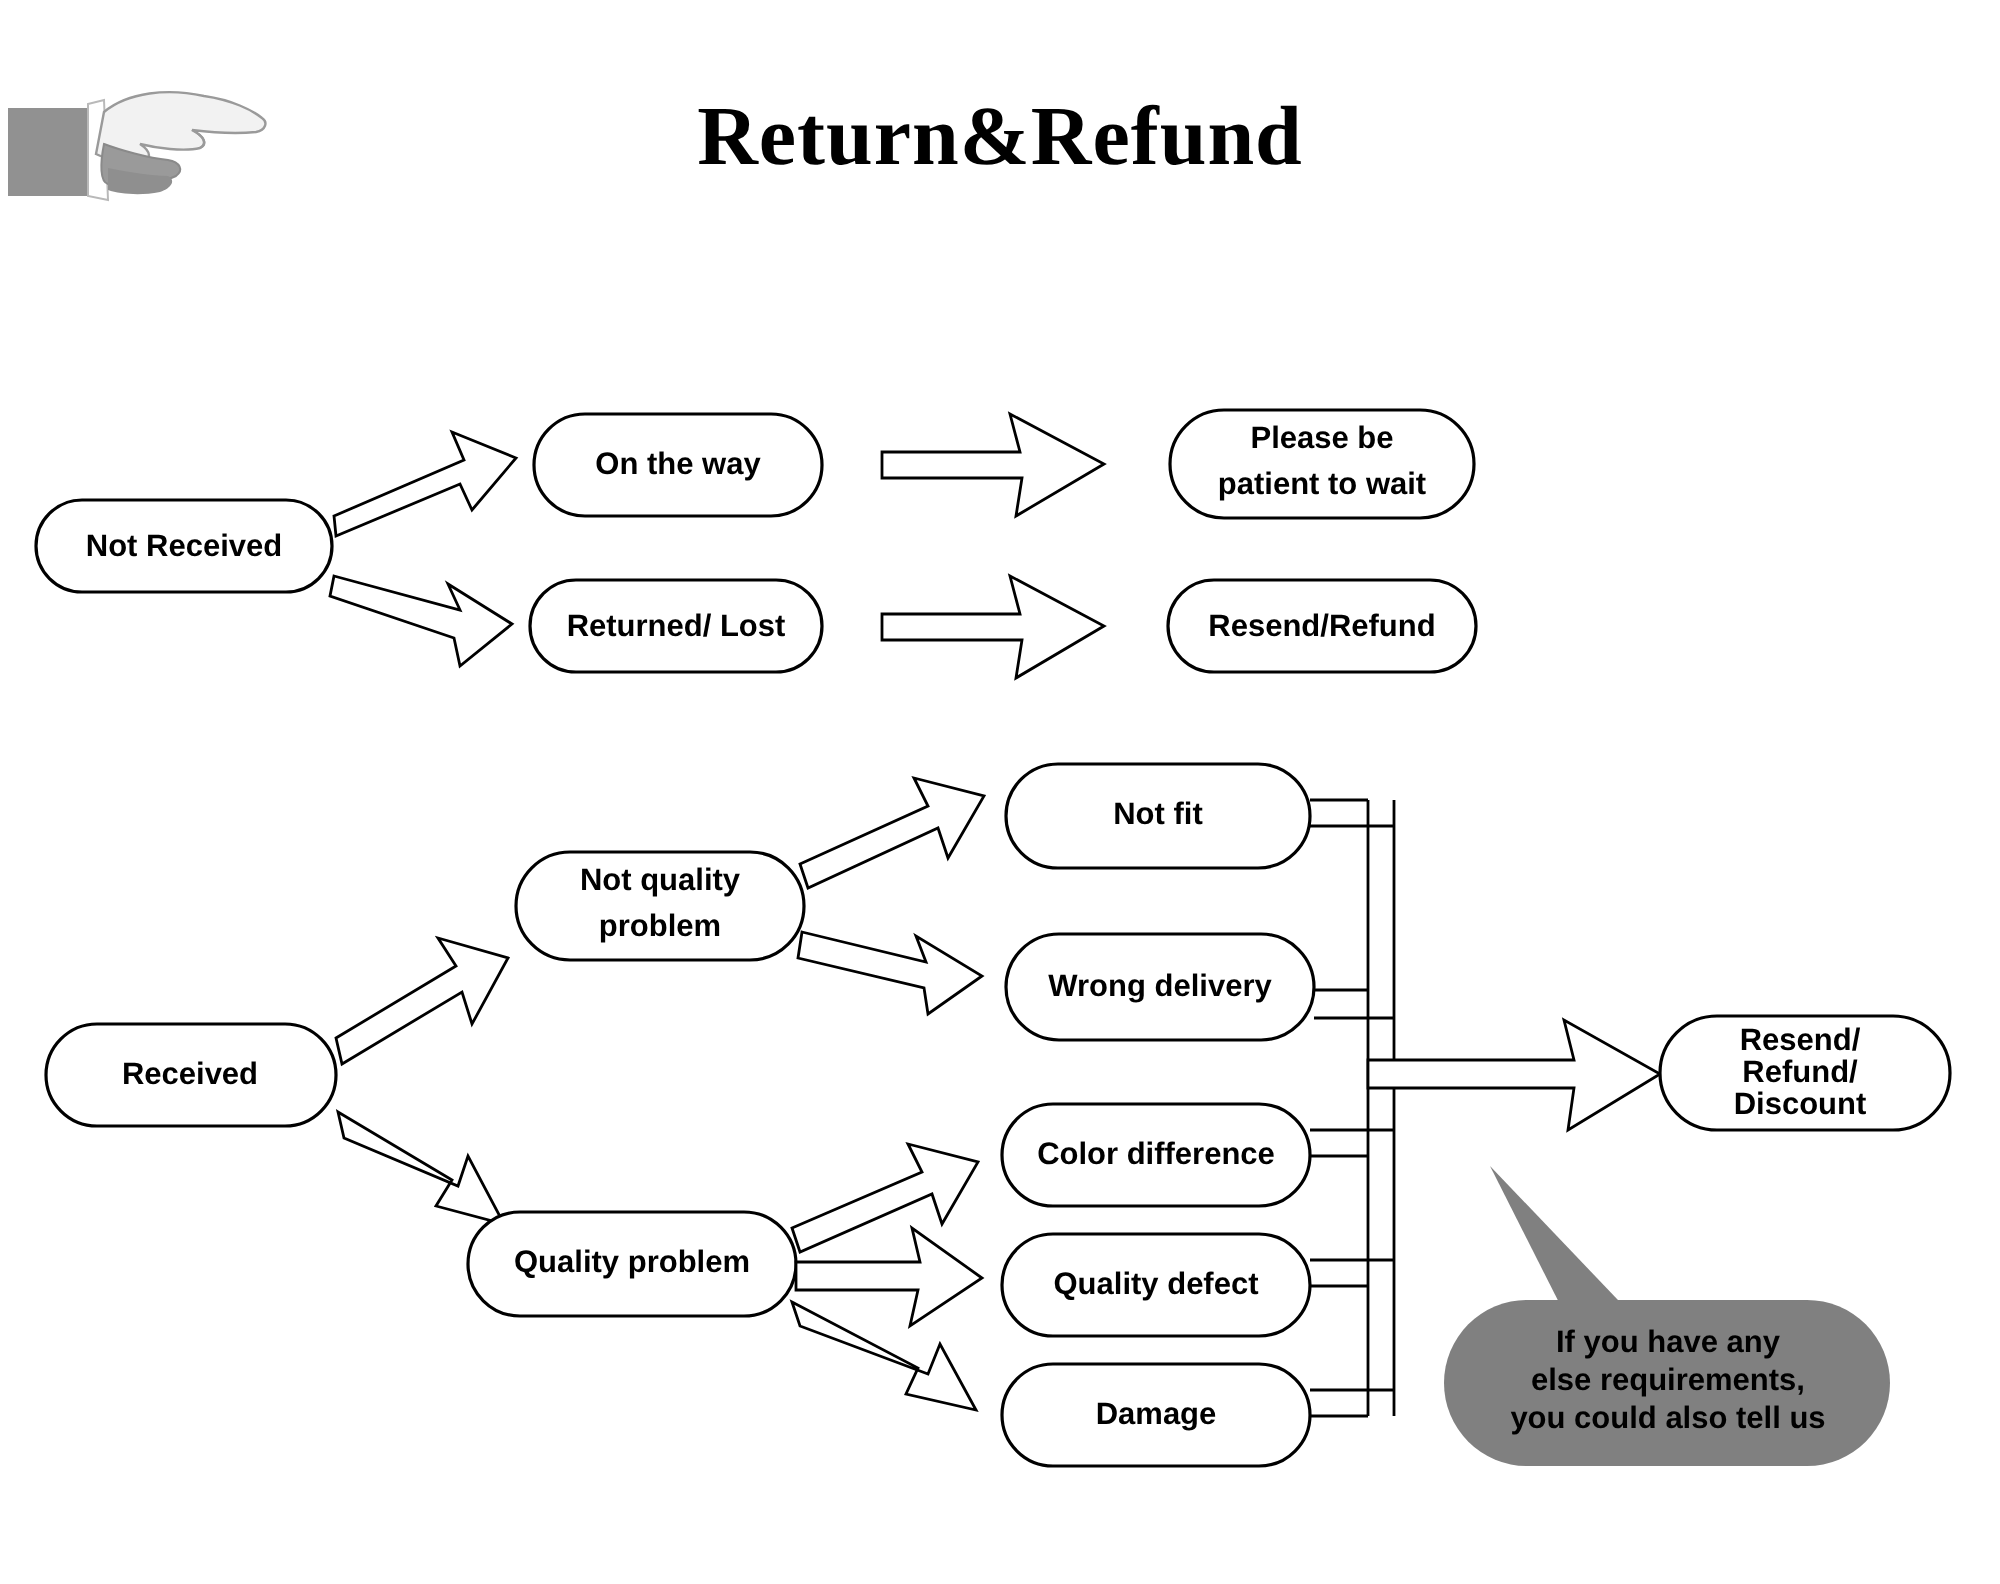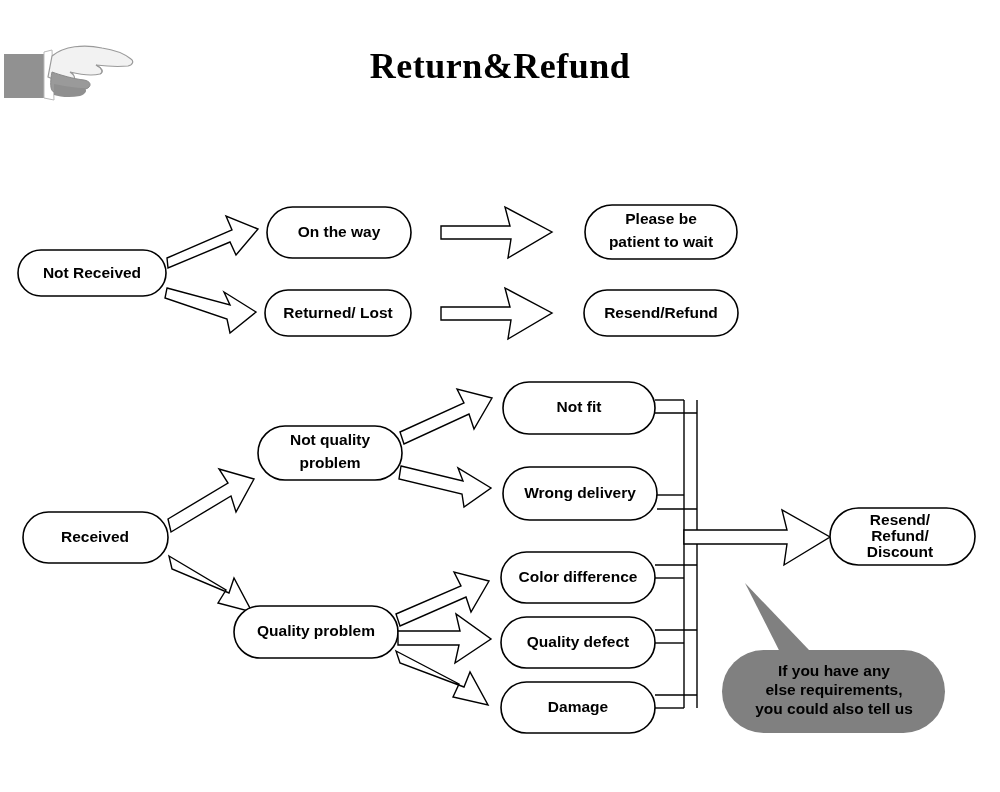--- a/index.html
+++ b/index.html
@@ -58,21 +58,21 @@
     dominant-baseline: middle;
   }
   #page-title {
     position: absolute;
     left: 0;
     top: 48px;
     width: 1000px;
     text-align: center;
     font-family: "Liberation Serif", serif;
     font-weight: bold;
-    font-size: 36px;
+    font-size: 42px;
     letter-spacing: 0.5px;
     color: #000000;
     line-height: 1;
   }
   #hand-icon {
     position: absolute;
     left: 4px;
     top: 38px;
     width: 130px;
     height: 70px;

